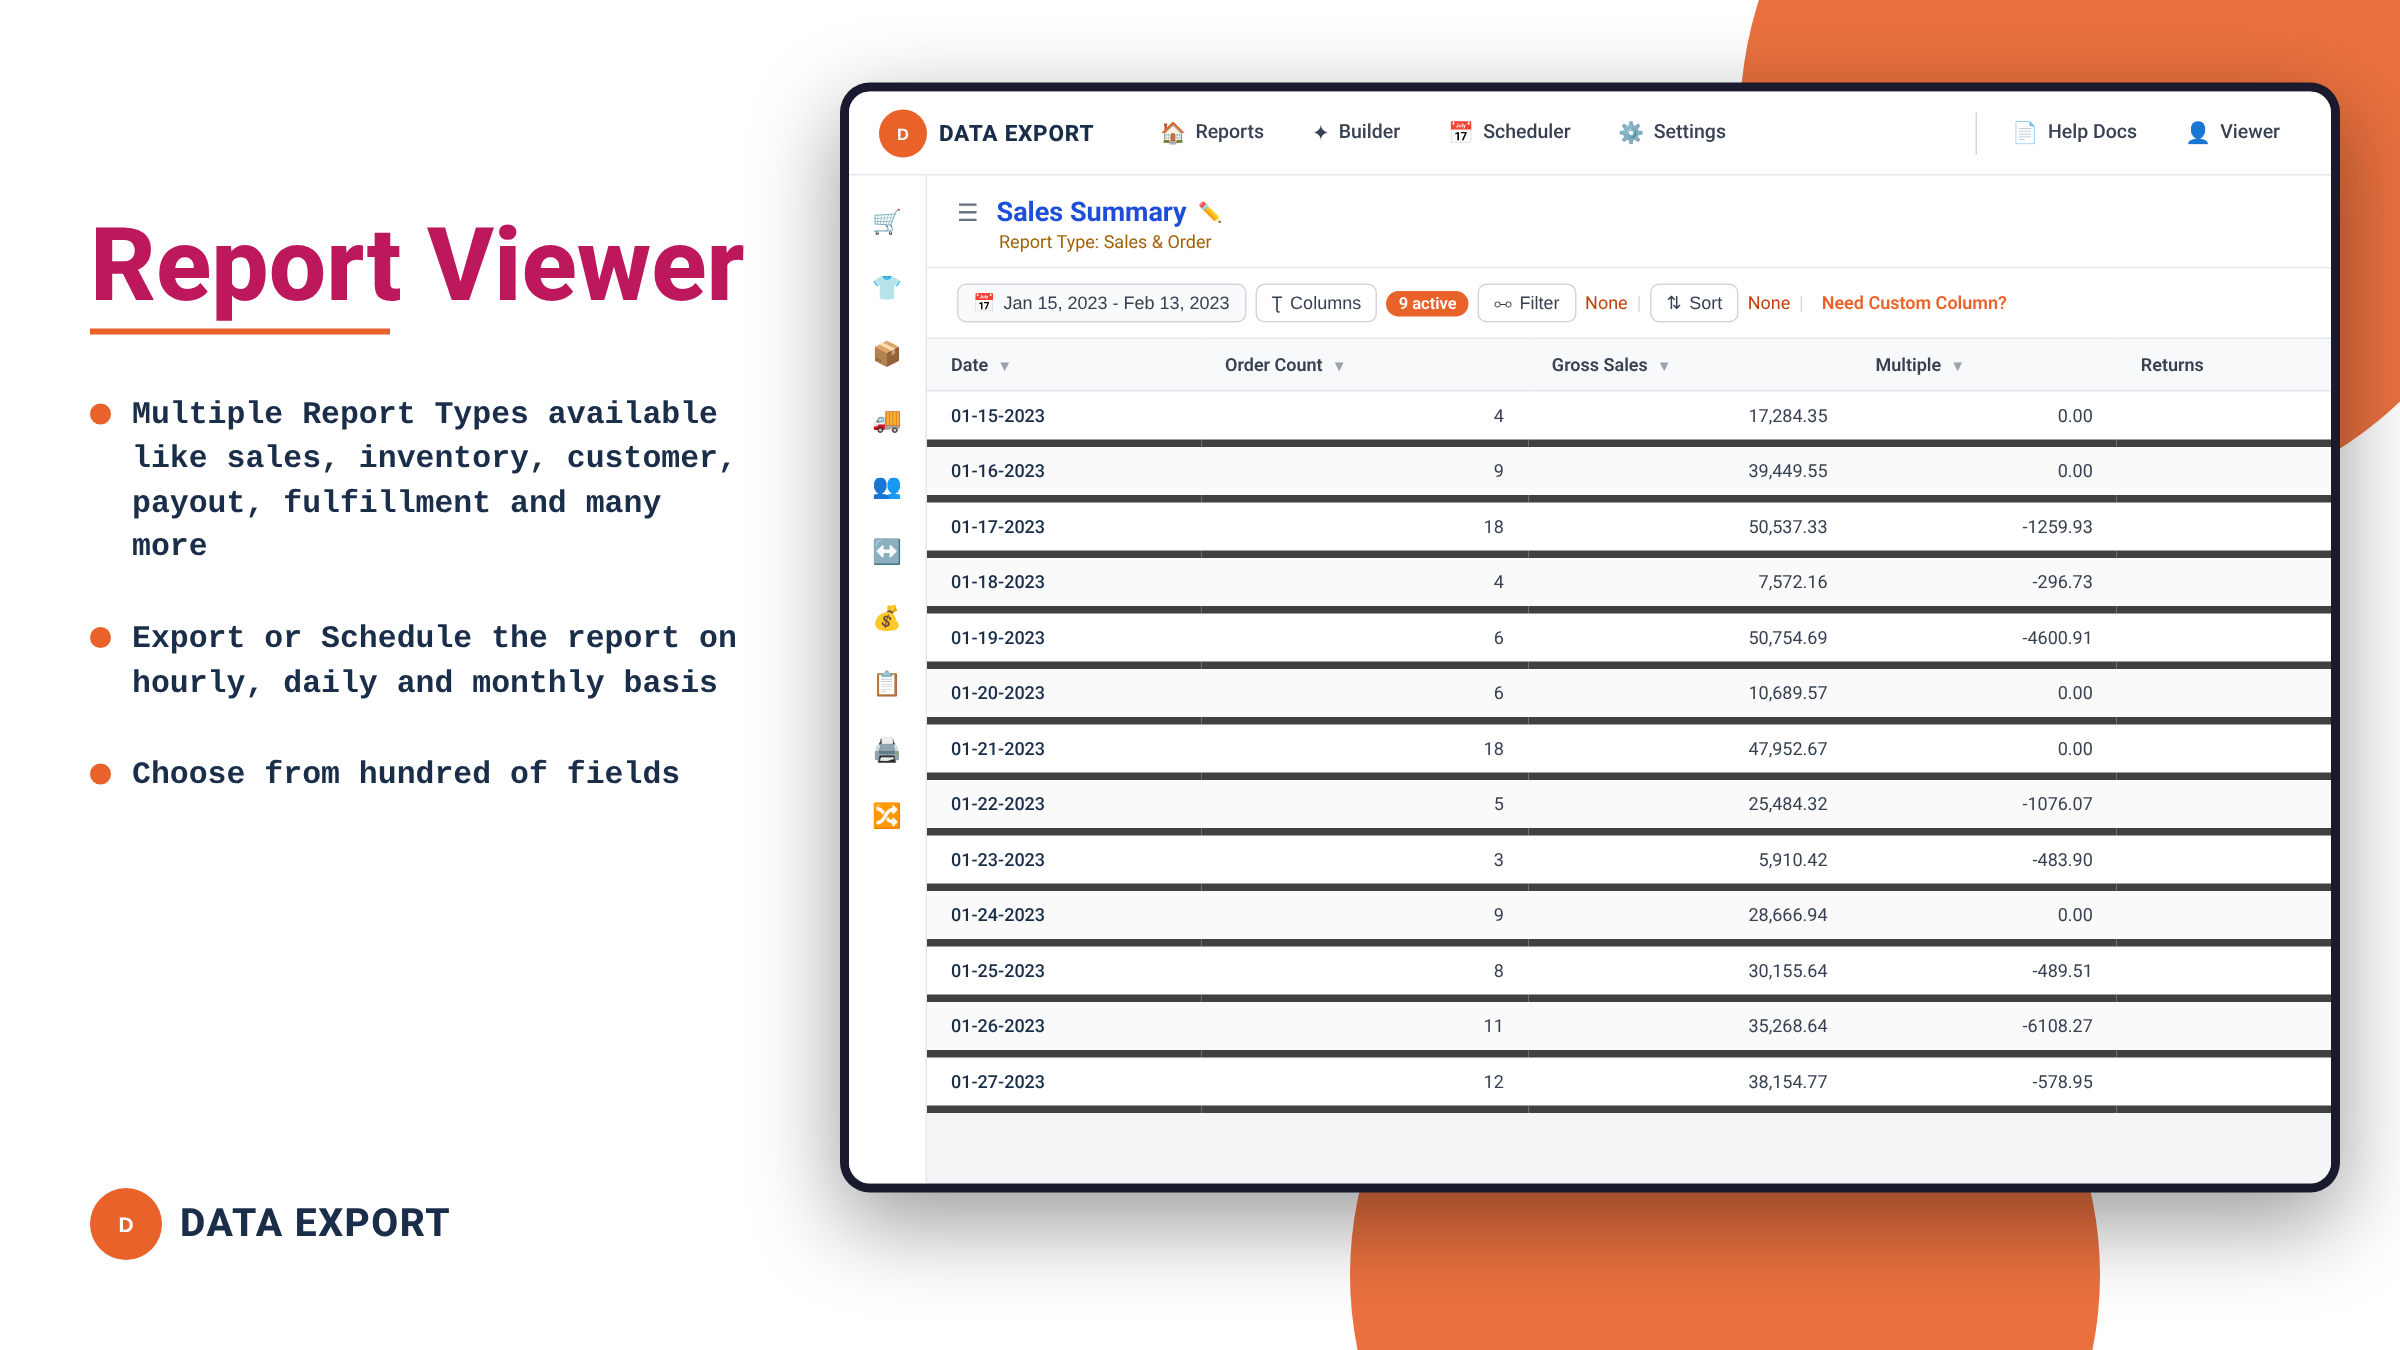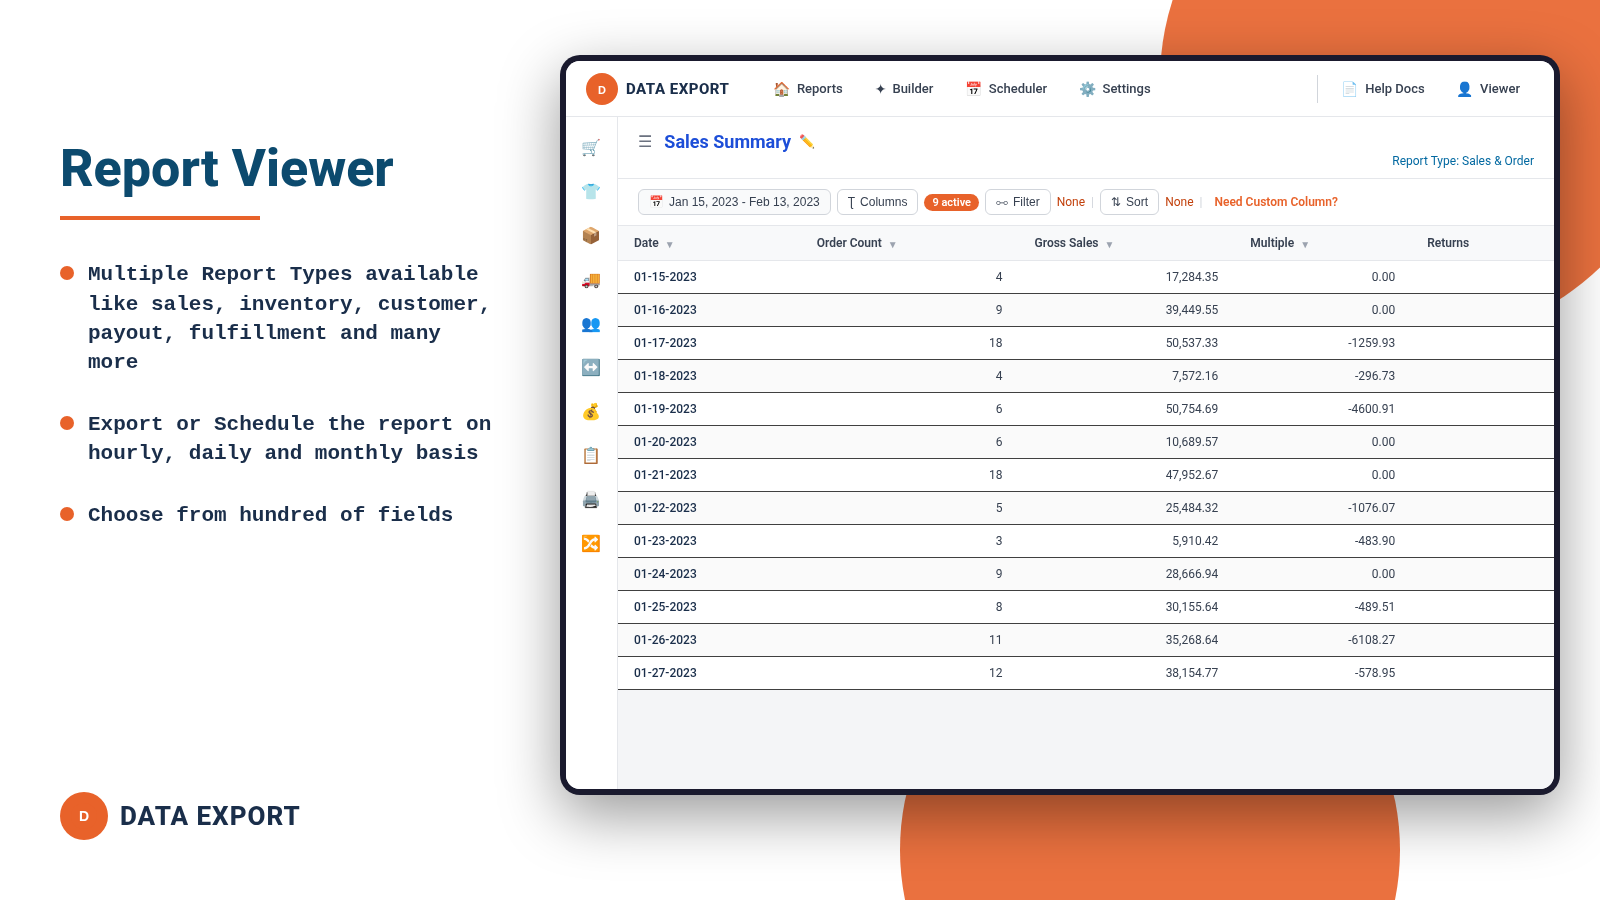--- a/index.html
+++ b/index.html
@@ -48,25 +48,25 @@
       flex-direction: column;
       justify-content: space-between;
       z-index: 1;
     }
 
     .left-content {
       margin-top: 80px;
     }
 
     .page-heading {
-      font-size: 52px;
+      font-size: 68px;
       font-weight: 800;
-      color: #0c4a6e;
+      color: #be185d;
       line-height: 1.1;
-      margin-bottom: 19px;
+      margin-bottom: 4px;
     }
 
     .heading-underline {
       width: 200px;
       height: 4px;
       background: #E8622A;
       margin-bottom: 40px;
     }
 
     .bullet-list {
@@ -301,23 +301,22 @@
     }
 
     .edit-icon {
       font-size: 13px;
       color: #9ca3af;
       cursor: pointer;
     }
 
     .report-subtitle {
       font-size: 12px;
-      color: #0369a1;
+      color: #a16207;
       margin-left: 28px;
-      text-align: right;
     }
 
     
     .toolbar {
       display: flex;
       align-items: center;
       gap: 6px;
       padding: 10px 20px;
       background: #ffffff;
       border-bottom: 1px solid #e5e7eb;
@@ -399,21 +398,21 @@
       align-items: flex-end;
       gap: 6px;
     }
 
     .chevron-icon {
       color: #9ca3af;
       font-size: 10px;
     }
 
     tbody tr {
-      border-bottom: 1px solid #404040;
+      border-bottom: 5px solid #404040;
     }
 
     tbody tr:nth-child(even) {
       background: #fafafa;
     }
 
     tbody td {
       padding: 9px 16px;
       font-size: 12px;
       color: #374151;

